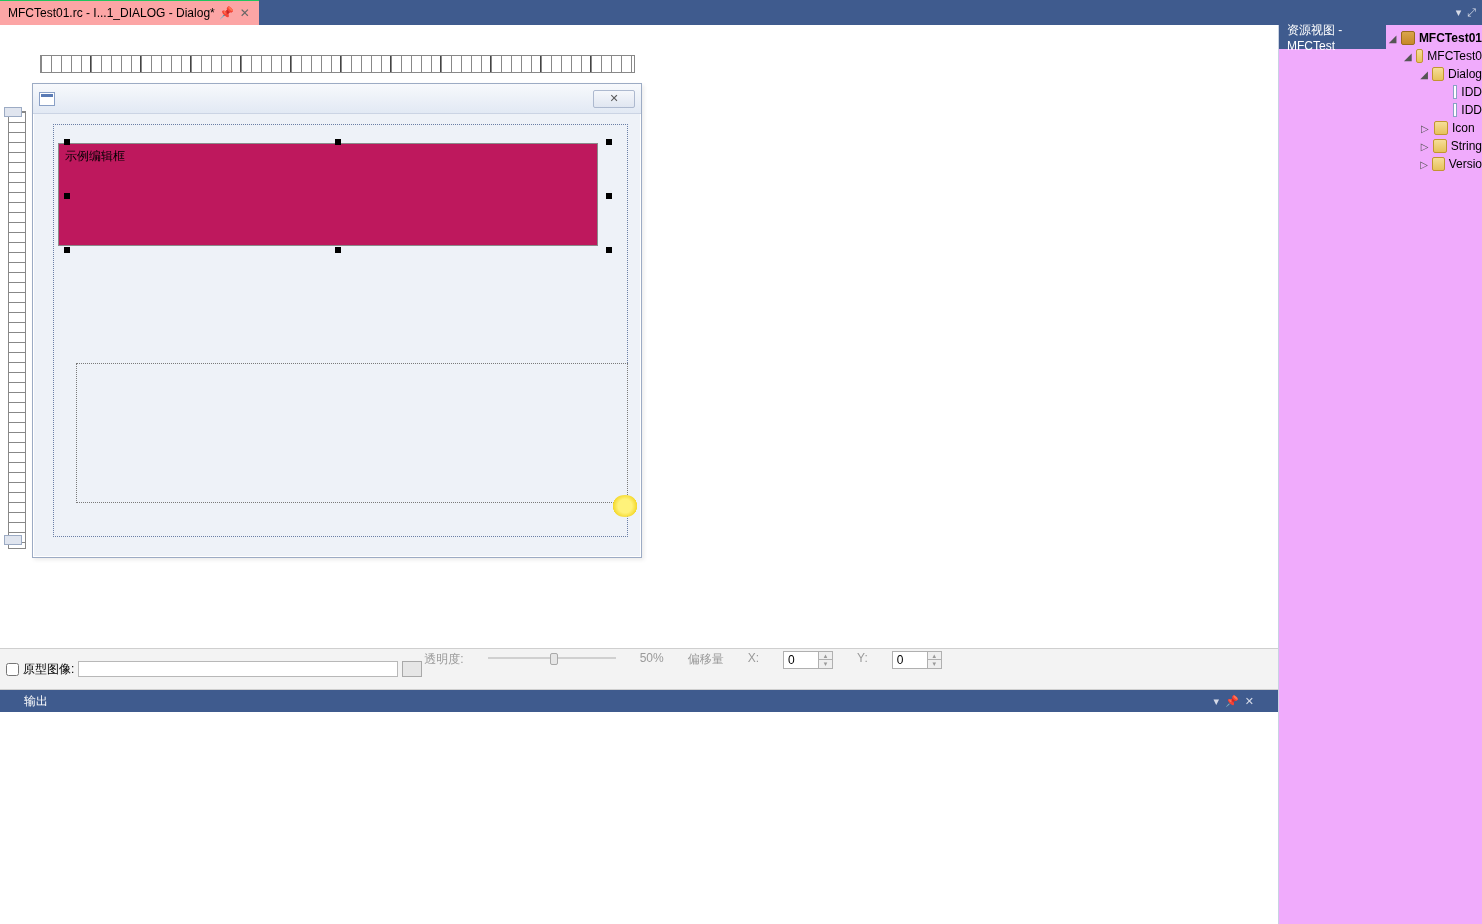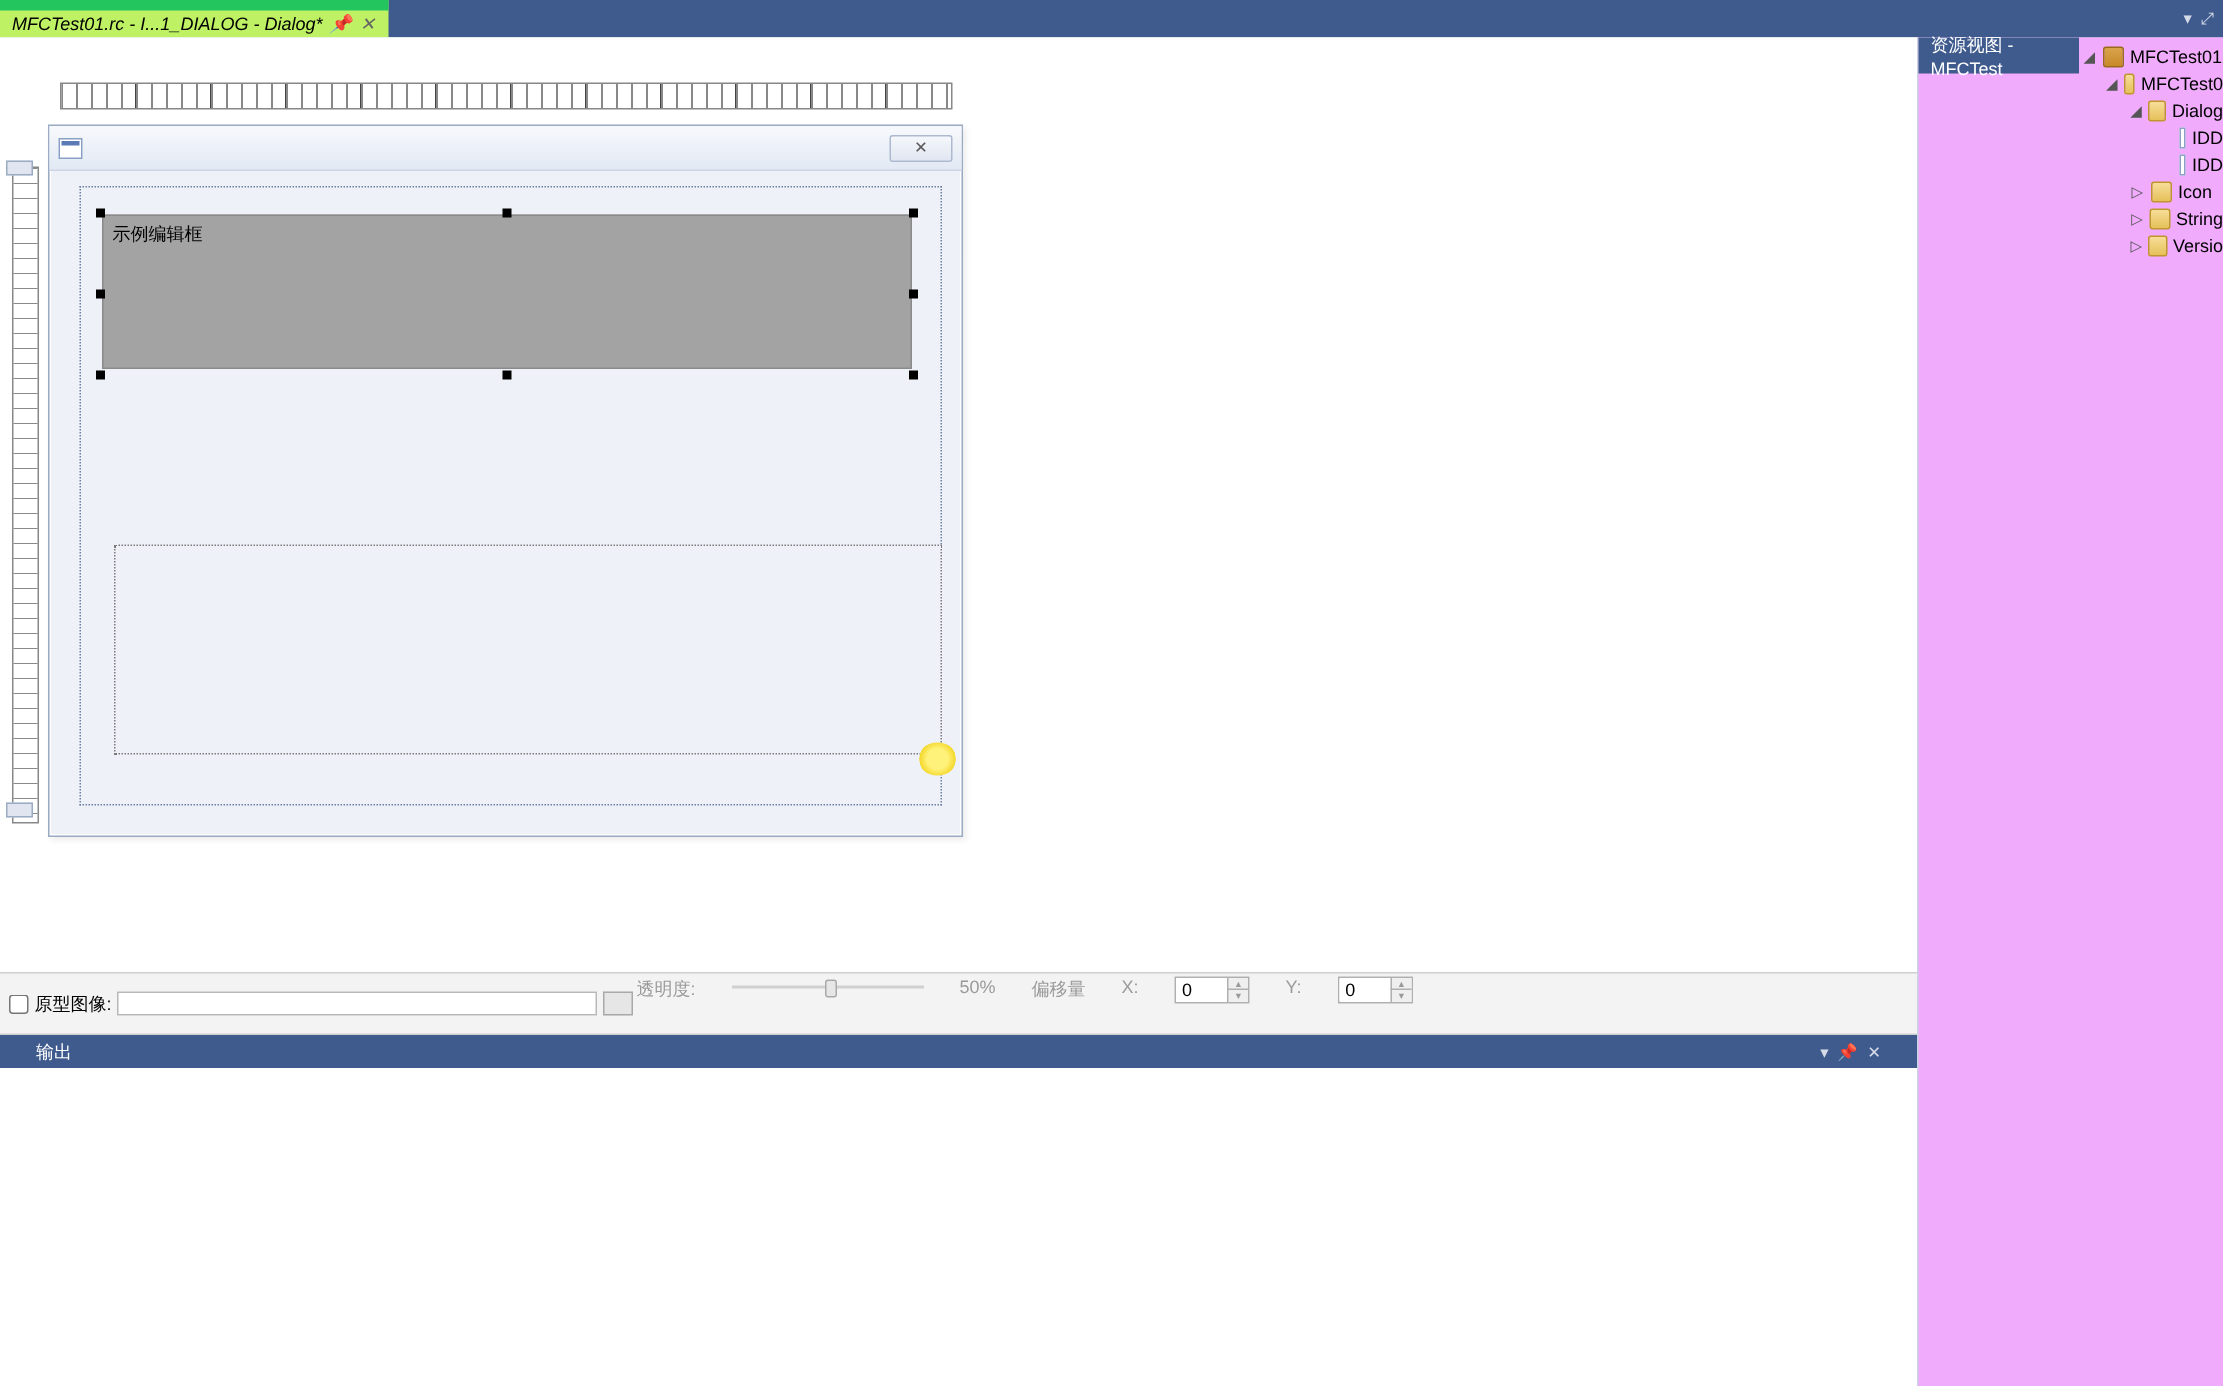--- a/index.html
+++ b/index.html
@@ -1,59 +1,59 @@
 <!DOCTYPE html>
 <html><head>
 <meta charset="utf-8">
 <style>
   * { box-sizing: border-box; margin: 0; padding: 0; font-family: "Segoe UI", Tahoma, sans-serif; font-size: 12px; }
   body { background: #fff; overflow: hidden; width: 1482px; height: 924px; }
 
   
   .tabbar { height: 25px; background: #3f5b8e; display: flex; align-items: stretch; }
-  .tab { display: flex; align-items: center; background: #bef264; padding: 0 8px; gap: 6px; border-top: 7px solid #22c55e; font-style: italic; }
+  .tab { display: flex; align-items: center; background: #fca5a5; padding: 0 8px; gap: 6px; border-top: 1px solid #22c55e; }
   .tab .pin, .tab .close { width: 12px; height: 12px; display: flex; align-items: center; justify-content: center; color: #666; cursor: pointer; }
   .tabbar-right { margin-left: auto; display: flex; align-items: center; gap: 6px; padding-right: 6px; color: #d6dbe8; }
   .tabbar-right span { cursor: pointer; font-size: 11px; }
 
   
   .main-row { display: flex; height: calc(100% - 25px); }
   .left-col { flex: 0 0 1278px; display: flex; flex-direction: column; background: #fff; }
   .right-col { flex: 1; border-left: 1px solid #c9d2e2; background: #f0abfc; display: flex; flex-direction: row; }
 
   
   .panel-title { height: 24px; background: #3f5b8e; color: #fff; display: flex; align-items: center; padding: 0 8px; }
   .tree { padding: 4px 0; overflow: hidden; white-space: nowrap; }
   .tree-row { display: flex; align-items: center; height: 18px; gap: 4px; padding-left: 4px; cursor: pointer; }
   .exp { width: 10px; text-align: center; color: #555; font-size: 10px; user-select: none; }
   .exp.empty { visibility: hidden; }
   .ico { width: 14px; height: 14px; display: inline-block; }
   .ico-proj { background: linear-gradient(#d9a44c,#c88828); border: 1px solid #9b6b1c; border-radius: 2px; }
   .ico-fold { background: linear-gradient(#f6dd98,#e6c15a); border: 1px solid #c1962e; border-radius: 2px; }
   .ico-dlg { background: #fff; border: 1px solid #8aa0c6; position: relative; }
   .ico-dlg::before { content: ""; position: absolute; top: 1px; left: 1px; right: 1px; height: 3px; background: #5a7bb5; }
-  .tree-row.bold > .label { font-weight: 400; }
+  .tree-row.bold > .label { font-weight: 700; }
 
   
   .designer-wrap { flex: 1; background: #fff; position: relative; overflow: hidden; }
   .ruler-h { position: absolute; top: 30px; left: 40px; width: 595px; height: 18px; border: 1px solid #888; background: repeating-linear-gradient(to right, #888 0 1px, transparent 1px 10px); }
   .ruler-h::before { content: ""; position: absolute; inset: 0; background: repeating-linear-gradient(to right, transparent 0 49px, #444 49px 50px); }
   .ruler-v { position: absolute; top: 86px; left: 8px; width: 18px; height: 438px; border: 1px solid #888; background: repeating-linear-gradient(to bottom, #888 0 1px, transparent 1px 10px); }
   .corner-tl { position: absolute; top: 82px; left: 4px; width: 18px; height: 10px; background: #e0e5ef; border: 1px solid #9cabc4; }
   .corner-bl { position: absolute; top: 510px; left: 4px; width: 18px; height: 10px; background: #e0e5ef; border: 1px solid #9cabc4; }
 
   .dialog-frame { position: absolute; top: 58px; left: 32px; width: 610px; height: 475px; border: 1px solid #9cabc4; background: #eef2f8; box-shadow: 0 0 0 1px #fff inset, 2px 2px 4px rgba(0,0,0,0.08); }
   .dialog-titlebar { height: 30px; background: linear-gradient(#f7f9fc,#e2e9f4); border-bottom: 1px solid #cbd4e4; display: flex; align-items: center; padding: 0 6px; }
   .sys-icon { width: 16px; height: 14px; background: #fff; border: 1px solid #8aa0c6; position: relative; margin-right: 6px; }
   .sys-icon::before { content: ""; position: absolute; top: 1px; left: 1px; right: 1px; height: 3px; background: #5a7bb5; }
   .dlg-close { margin-left: auto; width: 42px; height: 18px; border: 1px solid #adb9cf; border-radius: 2px; background: linear-gradient(#f5f7fb,#e0e6f1); display: flex; align-items: center; justify-content: center; color: #5a5a5a; font-size: 11px; cursor: pointer; }
 
   .dialog-client { position: absolute; top: 40px; left: 20px; right: 13px; bottom: 20px; border: 1px dotted #6b7fa6; background: #eef2f8; }
 
-  .edit-ctrl { position: absolute; top: 18px; left: 14px; width: 540px; height: 103px; background: #a3a3a3; border: 1px solid #8a8a8a; padding: 4px 6px; }
+  .edit-ctrl { position: absolute; top: 18px; left: 4px; width: 540px; height: 103px; background: #be185d; border: 1px solid #8a8a8a; padding: 4px 6px; }
   .handle { width: 6px; height: 6px; background: #000; position: absolute; }
   .h-tl { top: 14px; left: 10px; }
   .h-tm { top: 14px; left: 281px; }
   .h-tr { top: 14px; left: 552px; }
   .h-ml { top: 68px; left: 10px; }
   .h-mr { top: 68px; left: 552px; }
   .h-bl { top: 122px; left: 10px; }
   .h-bm { top: 122px; left: 281px; }
   .h-br { top: 122px; left: 552px; }
 

